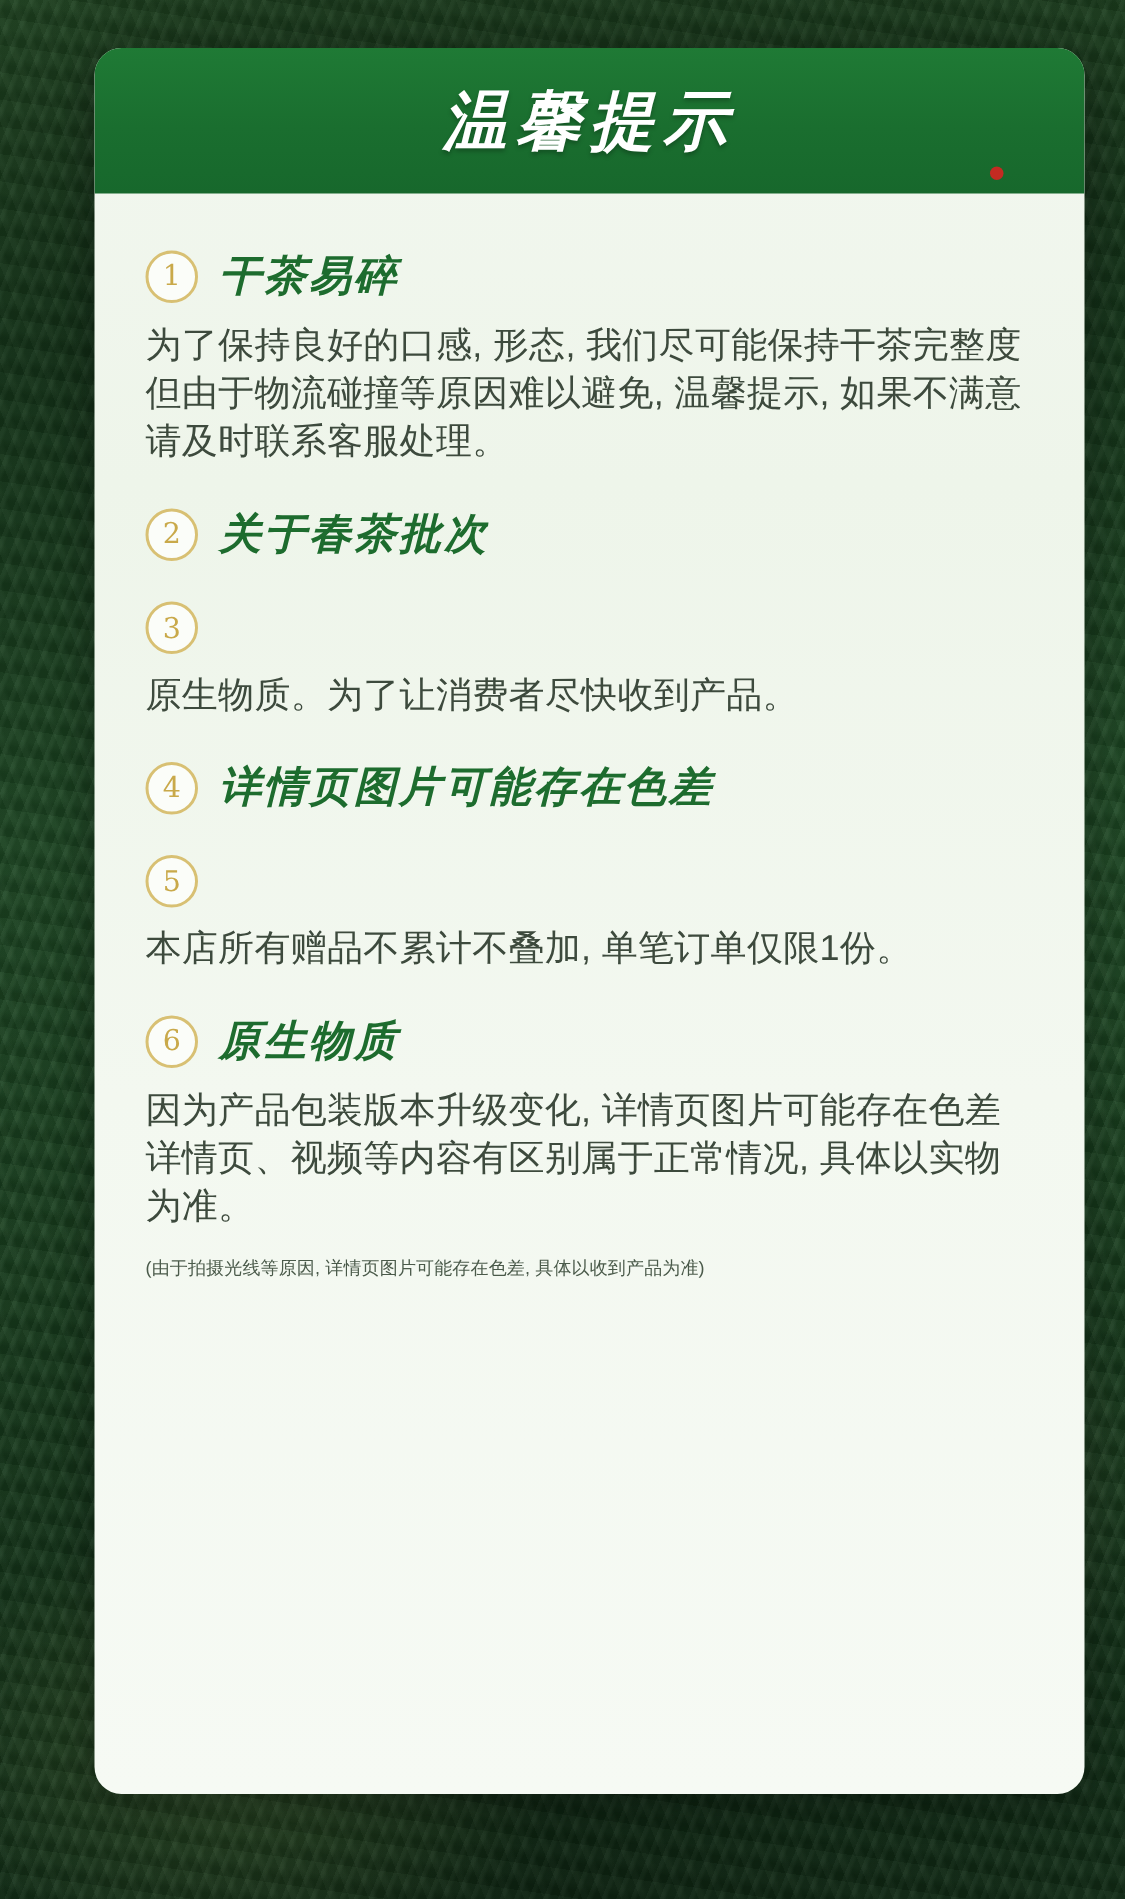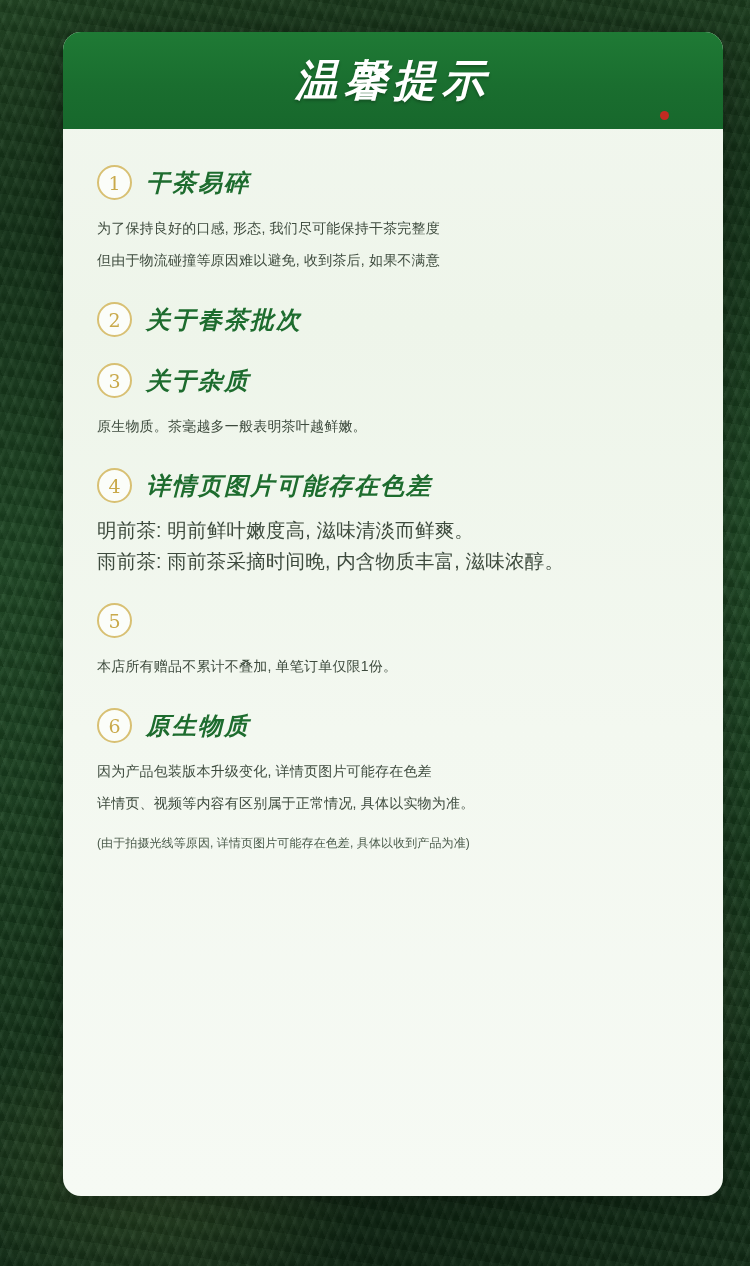--- a/index.html
+++ b/index.html
@@ -111,28 +111,28 @@
     font-family: "DejaVu Serif", "Liberation Serif", serif;
     display: flex;
     align-items: center;
     justify-content: center;
     background: #fbfdf9;
   }
   .sec-title {
     font-family: "DejaVu Serif", "Liberation Serif", serif;
     font-style: italic;
     font-weight: bold;
-    font-size: 24px;
+    font-size: 28px;
     color: #1d6c2e;
     letter-spacing: 2px;
     text-align: center;
   }
 
   .sec-text {
-    font-size: 14px;
+    font-size: 24px;
     line-height: 32px;
     color: #3d4a3d;
     letter-spacing: 0.2px;
   }
   .sec-text.small { font-size: 19.5px; line-height: 31px; }
 
   .sec-line { display: block; }
 
   .footnote {
     margin-top: 16px;
@@ -163,50 +163,46 @@
 
   <div class="card-body">
 
     <div class="section" id="sec-1">
       <div class="sec-head">
         <div class="num-circle">1</div>
         <div class="sec-title">干茶易碎</div>
       </div>
       <div class="sec-text">
         <span class="sec-line">为了保持良好的口感, 形态, 我们尽可能保持干茶完整度</span>
-        <span class="sec-line">但由于物流碰撞等原因难以避免, 收到茶后, 如果不满意</span>
+        <span class="sec-line">但由于物流碰撞等原因难以避免, 温馨提示, 如果不满意</span>
+        <span class="sec-line">请及时联系客服处理。</span>
       </div>
     </div>
 
     <div class="section" id="sec-2">
       <div class="sec-head">
         <div class="num-circle">2</div>
         <div class="sec-title">关于春茶批次</div>
       </div>
     </div>
 
     <div class="section" id="sec-3">
       <div class="sec-head">
         <div class="num-circle">3</div>
-        <div class="sec-title">关于杂质</div>
-      </div>
-      <div class="sec-text">
-        <span class="sec-line">原生物质。茶毫越多一般表明茶叶越鲜嫩。</span>
+      </div>
+      <div class="sec-text">
+        <span class="sec-line">原生物质。为了让消费者尽快收到产品。</span>
       </div>
     </div>
 
     <div class="section" id="sec-4">
       <div class="sec-head">
         <div class="num-circle">4</div>
         <div class="sec-title">详情页图片可能存在色差</div>
       </div>
-      <div class="sec-text small">
-        <span class="sec-line">明前茶: 明前鲜叶嫩度高, 滋味清淡而鲜爽。</span>
-        <span class="sec-line">雨前茶: 雨前茶采摘时间晚, 内含物质丰富, 滋味浓醇。</span>
-      </div>
     </div>
 
     <div class="section" id="sec-5">
       <div class="sec-head">
         <div class="num-circle">5</div>
       </div>
       <div class="sec-text">
         <span class="sec-line">本店所有赠品不累计不叠加, 单笔订单仅限1份。</span>
       </div>
     </div>

